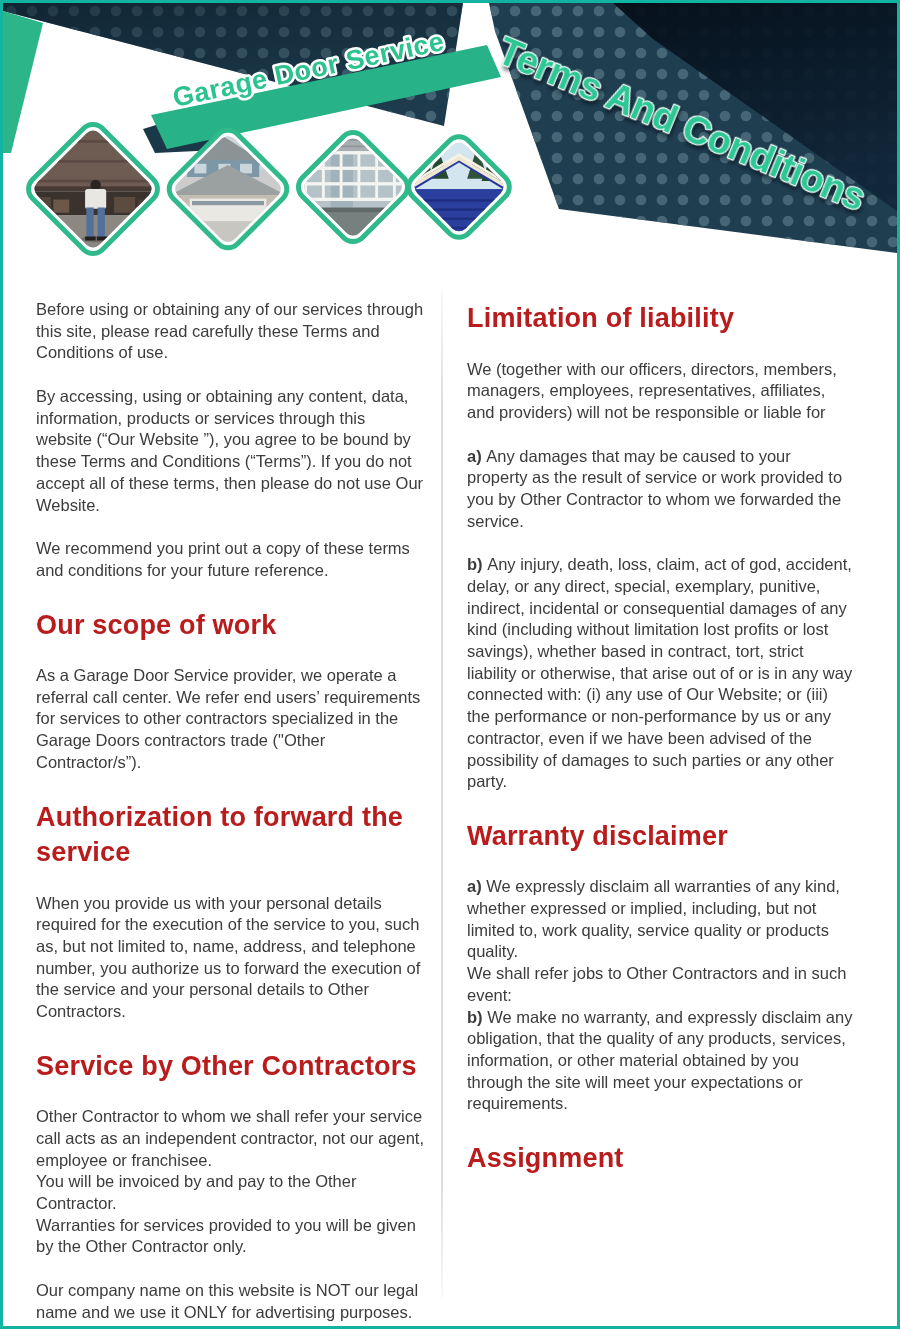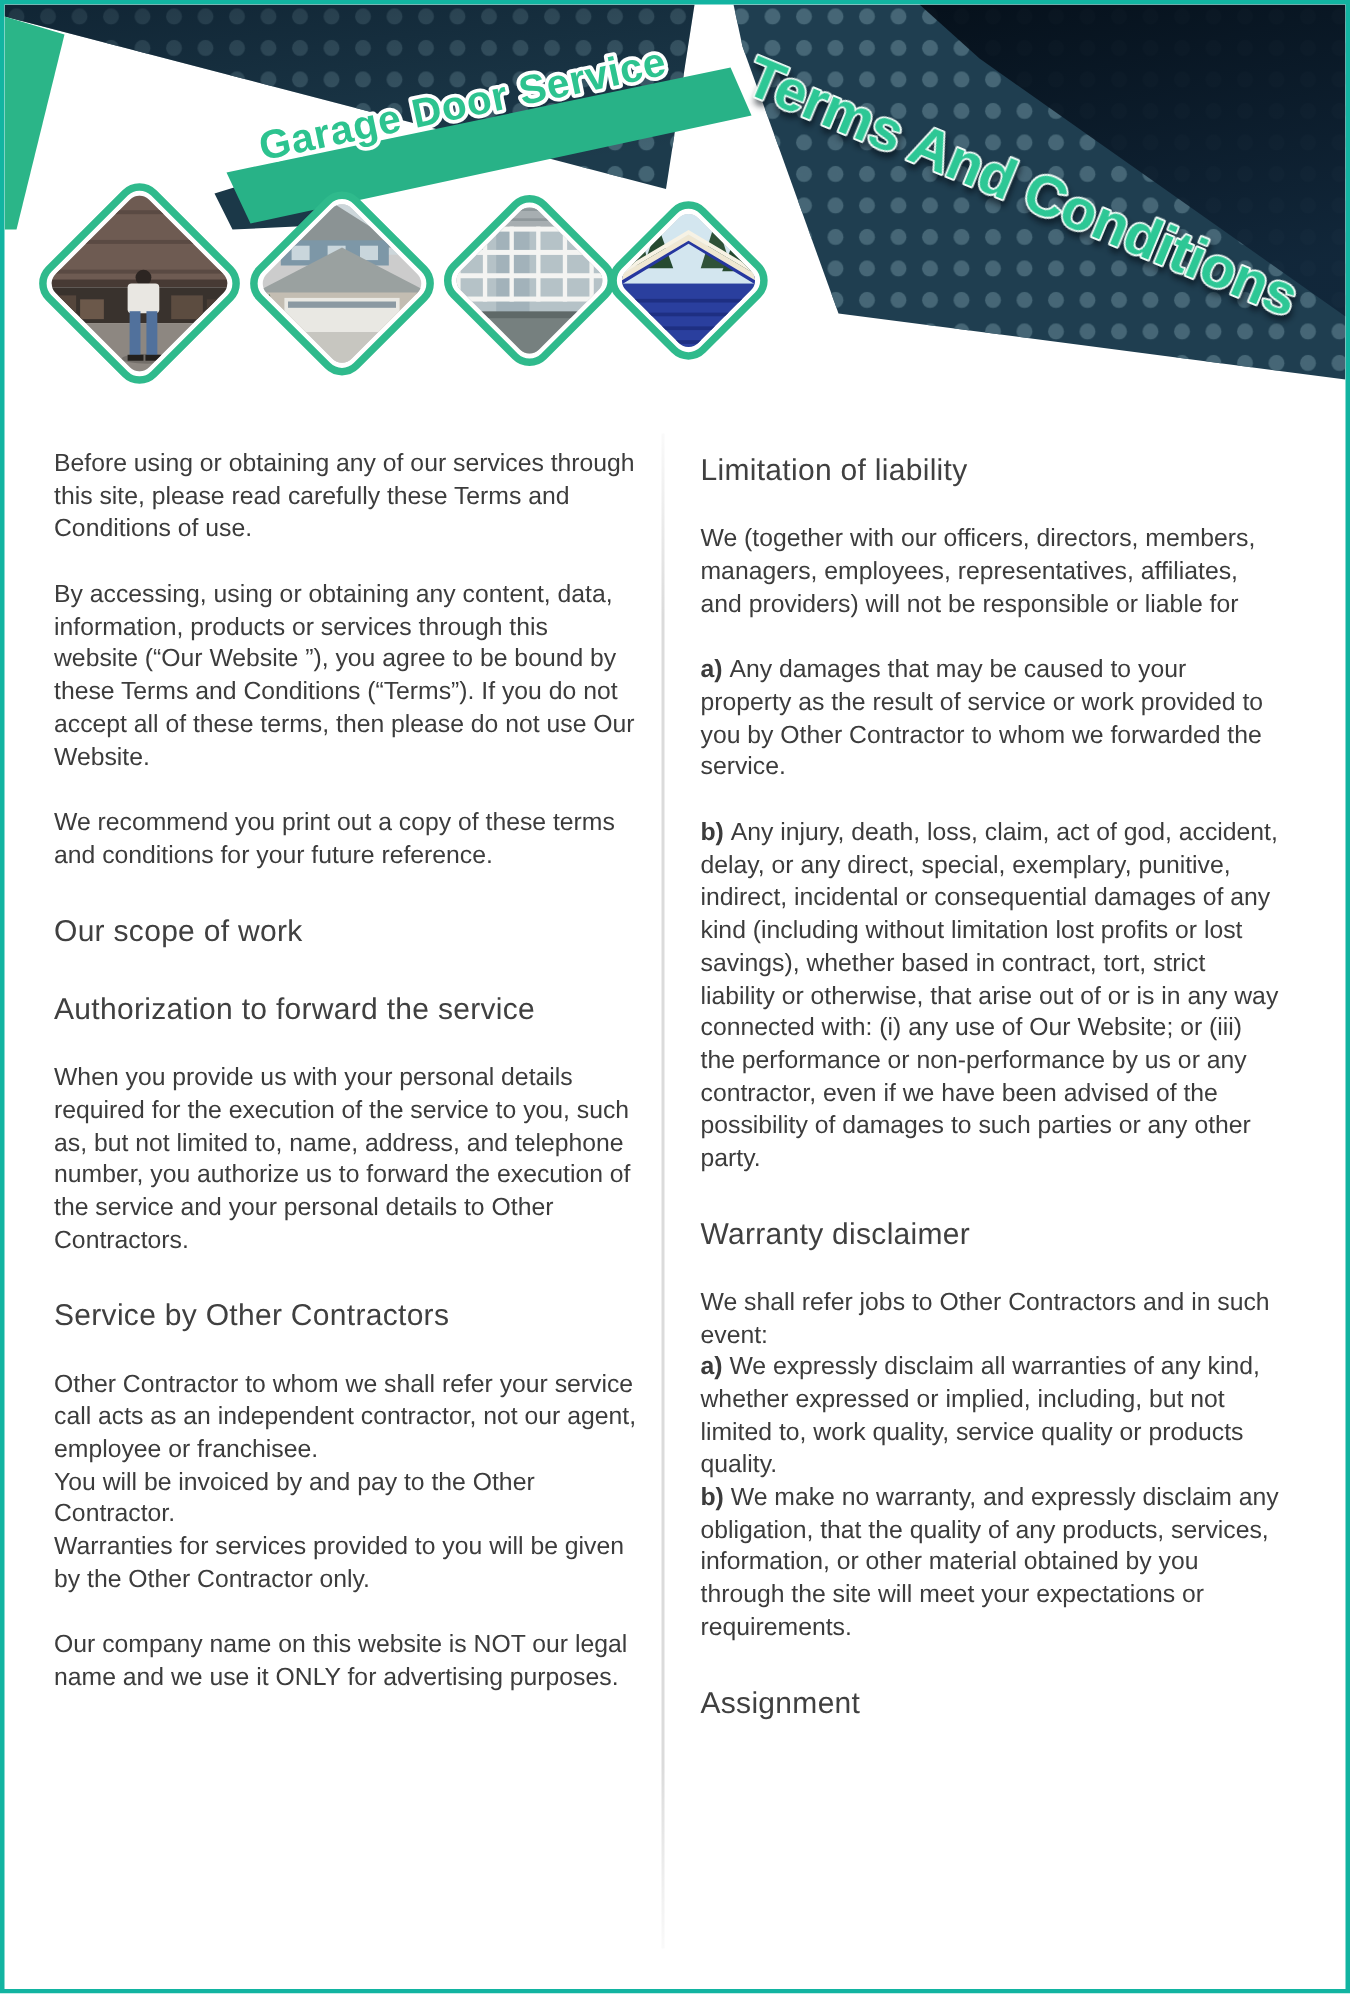--- a/index.html
+++ b/index.html
@@ -26,21 +26,21 @@
   .col{ position:absolute; top:18px; color:#3c3c3c; font-size:16.5px; line-height:1.315; text-align:left; }
   .col-left{ left:33px;  width:388px; }
   .col-right{ left:464px; width:386px; }
   .divider{
     position:absolute; left:438px; top:8px; width:2px; height:1010px;
     background:linear-gradient(to bottom, rgba(0,0,0,.02), rgba(0,0,0,.14) 12%, rgba(0,0,0,.14) 88%, rgba(0,0,0,.02));
   }
   p.para{ margin:0 0 22px; white-space:pre-line; }
   p.para.tight{ margin-bottom:0; }
   h2.sec-heading{
-    color:#404040; font-size:20px; font-weight:normal;
+    color:#b91c1c; font-size:27px; font-weight:bold;
     margin:26px 0 22px; letter-spacing:.2px;
   }
   .col h2.sec-heading:first-child{ margin-top:2px; }
   b.pfx{ font-weight:bold; }
 </style>
 </head>
 <body>
 
 <div class="page">
 
@@ -175,35 +175,36 @@
       </div>
     </div>
   </header>
 
   <main class="body">
     <section class="col col-left">
         <p class="para">Before using or obtaining any of our services through this site, please read carefully these Terms and Conditions of use.</p>
         <p class="para">By accessing, using or obtaining any content, data, information, products or services through this website (“Our Website ”), you agree to be bound by these Terms and Conditions (“Terms”). If you do not accept all of these terms, then please do not use Our Website.</p>
         <p class="para">We recommend you print out a copy of these terms and conditions for your future reference.</p>
         <h2 class="sec-heading">Our scope of work</h2>
+        <p class="para">As a Garage Door Service provider, we operate a referral call center. We refer end users’ requirements for services to other contractors specialized in the Garage Doors contractors trade ("Other Contractor/s”).</p>
         <h2 class="sec-heading">Authorization to forward the service</h2>
         <p class="para">When you provide us with your personal details required for the execution of the service to you, such as, but not limited to, name, address, and telephone number, you authorize us to forward the execution of the service and your personal details to Other Contractors.</p>
         <h2 class="sec-heading">Service by Other Contractors</h2>
         <p class="para">Other Contractor to whom we shall refer your service call acts as an independent contractor, not our agent, employee or franchisee.
 You will be invoiced by and pay to the Other Contractor.
 Warranties for services provided to you will be given by the Other Contractor only.</p>
         <p class="para">Our company name on this website is NOT our legal name and we use it ONLY for advertising purposes.</p>
       </section>
     <div class="divider"></div>
     <section class="col col-right">
         <h2 class="sec-heading">Limitation of liability</h2>
         <p class="para">We (together with our officers, directors, members, managers, employees, representatives, affiliates, and providers) will not be responsible or liable for</p>
         <p class="para"><b class="pfx">a) </b>Any damages that may be caused to your property as the result of service or work provided to you by Other Contractor to whom we forwarded the service.</p>
         <p class="para"><b class="pfx">b) </b>Any injury, death, loss, claim, act of god, accident, delay, or any direct, special, exemplary, punitive, indirect, incidental or consequential damages of any kind (including without limitation lost profits or lost savings), whether based in contract, tort, strict liability or otherwise, that arise out of or is in any way connected with: (i) any use of Our Website; or (iii) the performance or non-performance by us or any contractor, even if we have been advised of the possibility of damages to such parties or any other party.</p>
         <h2 class="sec-heading">Warranty disclaimer</h2>
+        <p class="para tight"><b class="pfx">a) </b>We expressly disclaim all warranties of any kind, whether expressed or implied, including, but not limited to, work quality, service quality or products quality.</p>
         <p class="para tight">We shall refer jobs to Other Contractors and in such event:</p>
-        <p class="para tight"><b class="pfx">a) </b>We expressly disclaim all warranties of any kind, whether expressed or implied, including, but not limited to, work quality, service quality or products quality.</p>
         <p class="para tight"><b class="pfx">b) </b>We make no warranty, and expressly disclaim any obligation, that the quality of any products, services, information, or other material obtained by you through the site will meet your expectations or requirements.</p>
         <h2 class="sec-heading">Assignment</h2>
       </section>
   </main>
 
 </div>
 
 </body></html>

